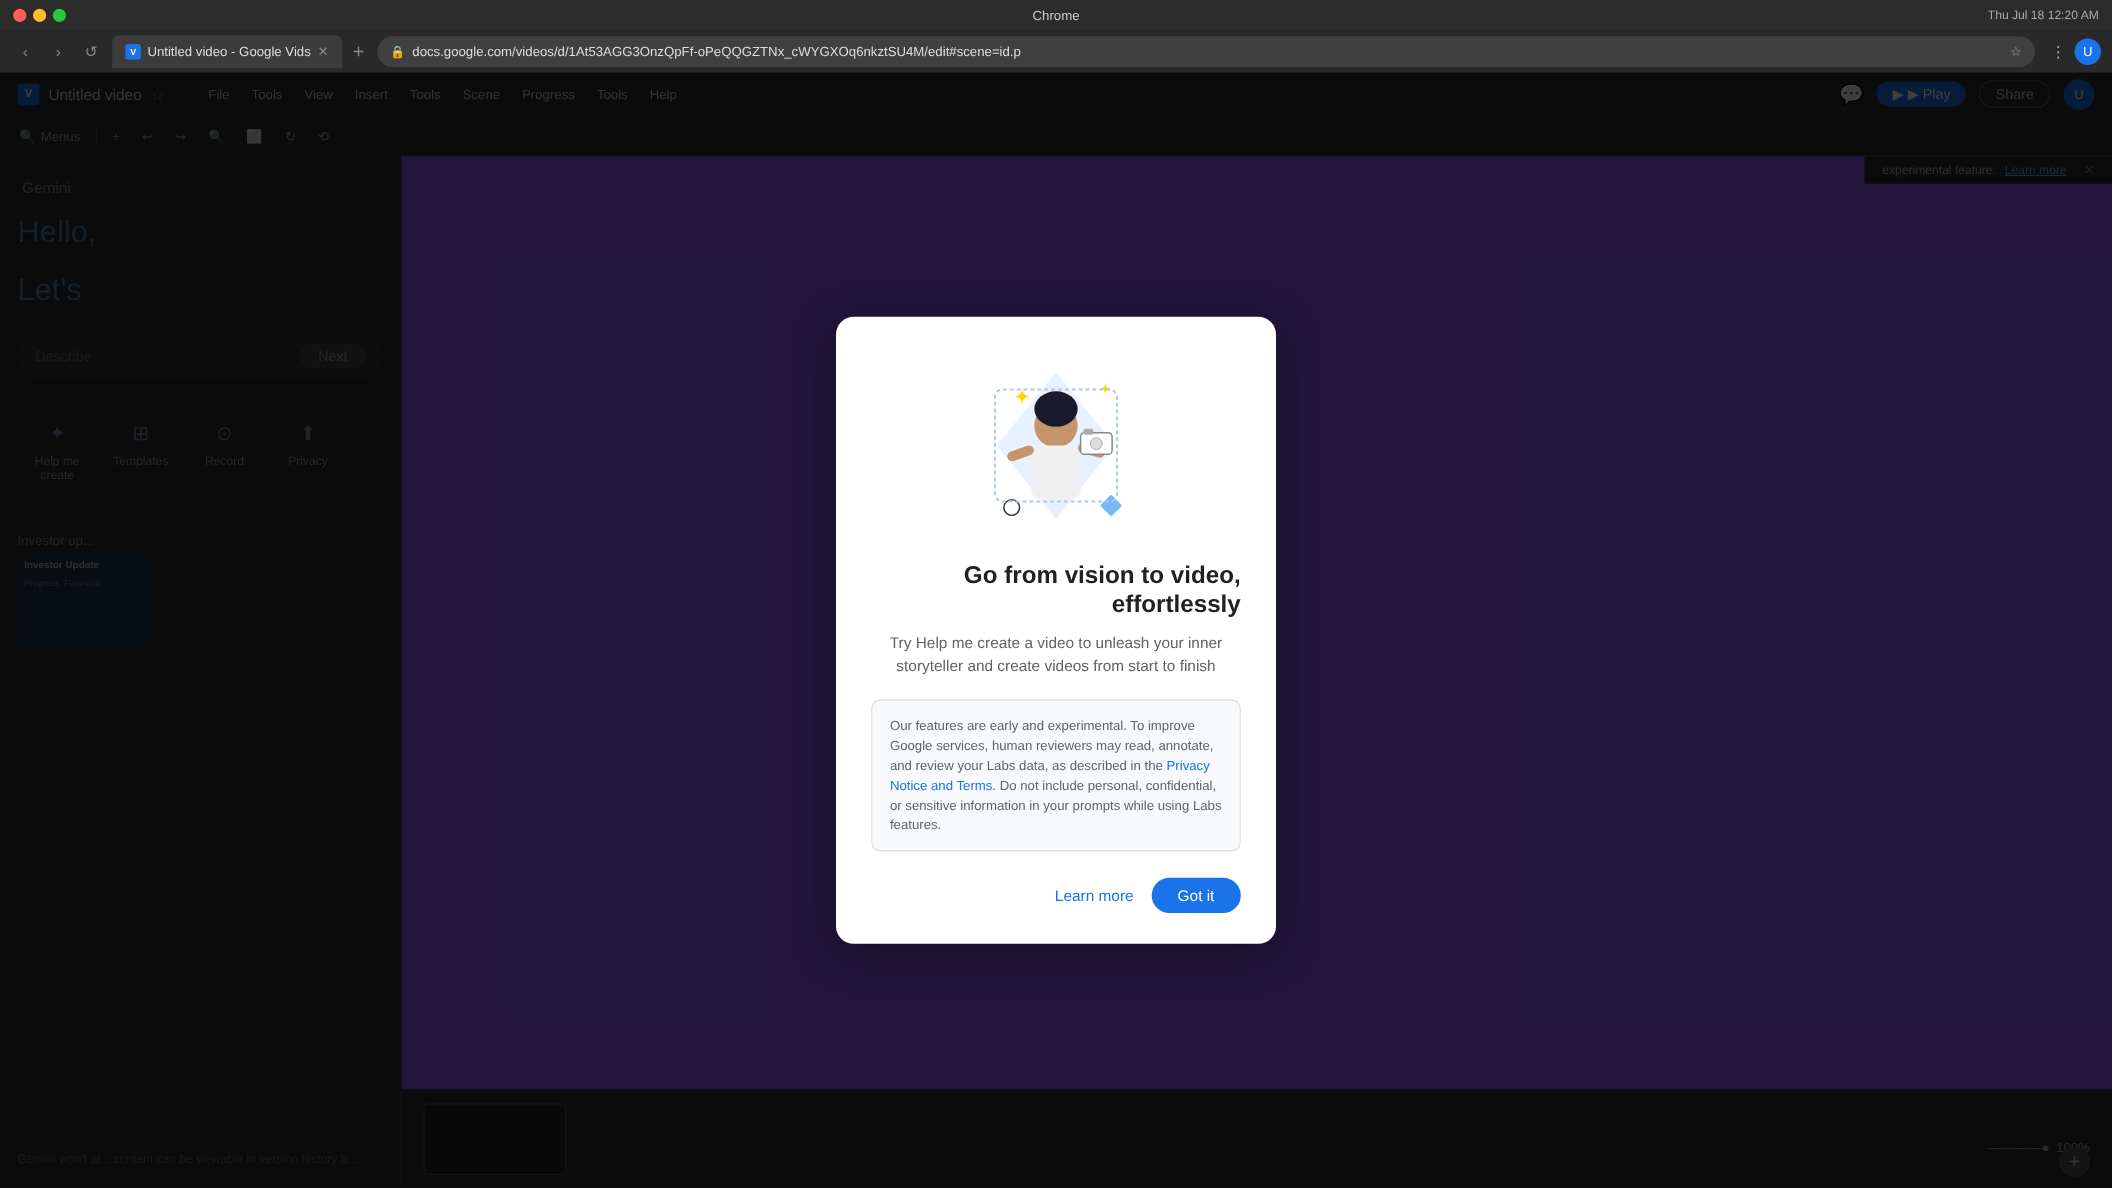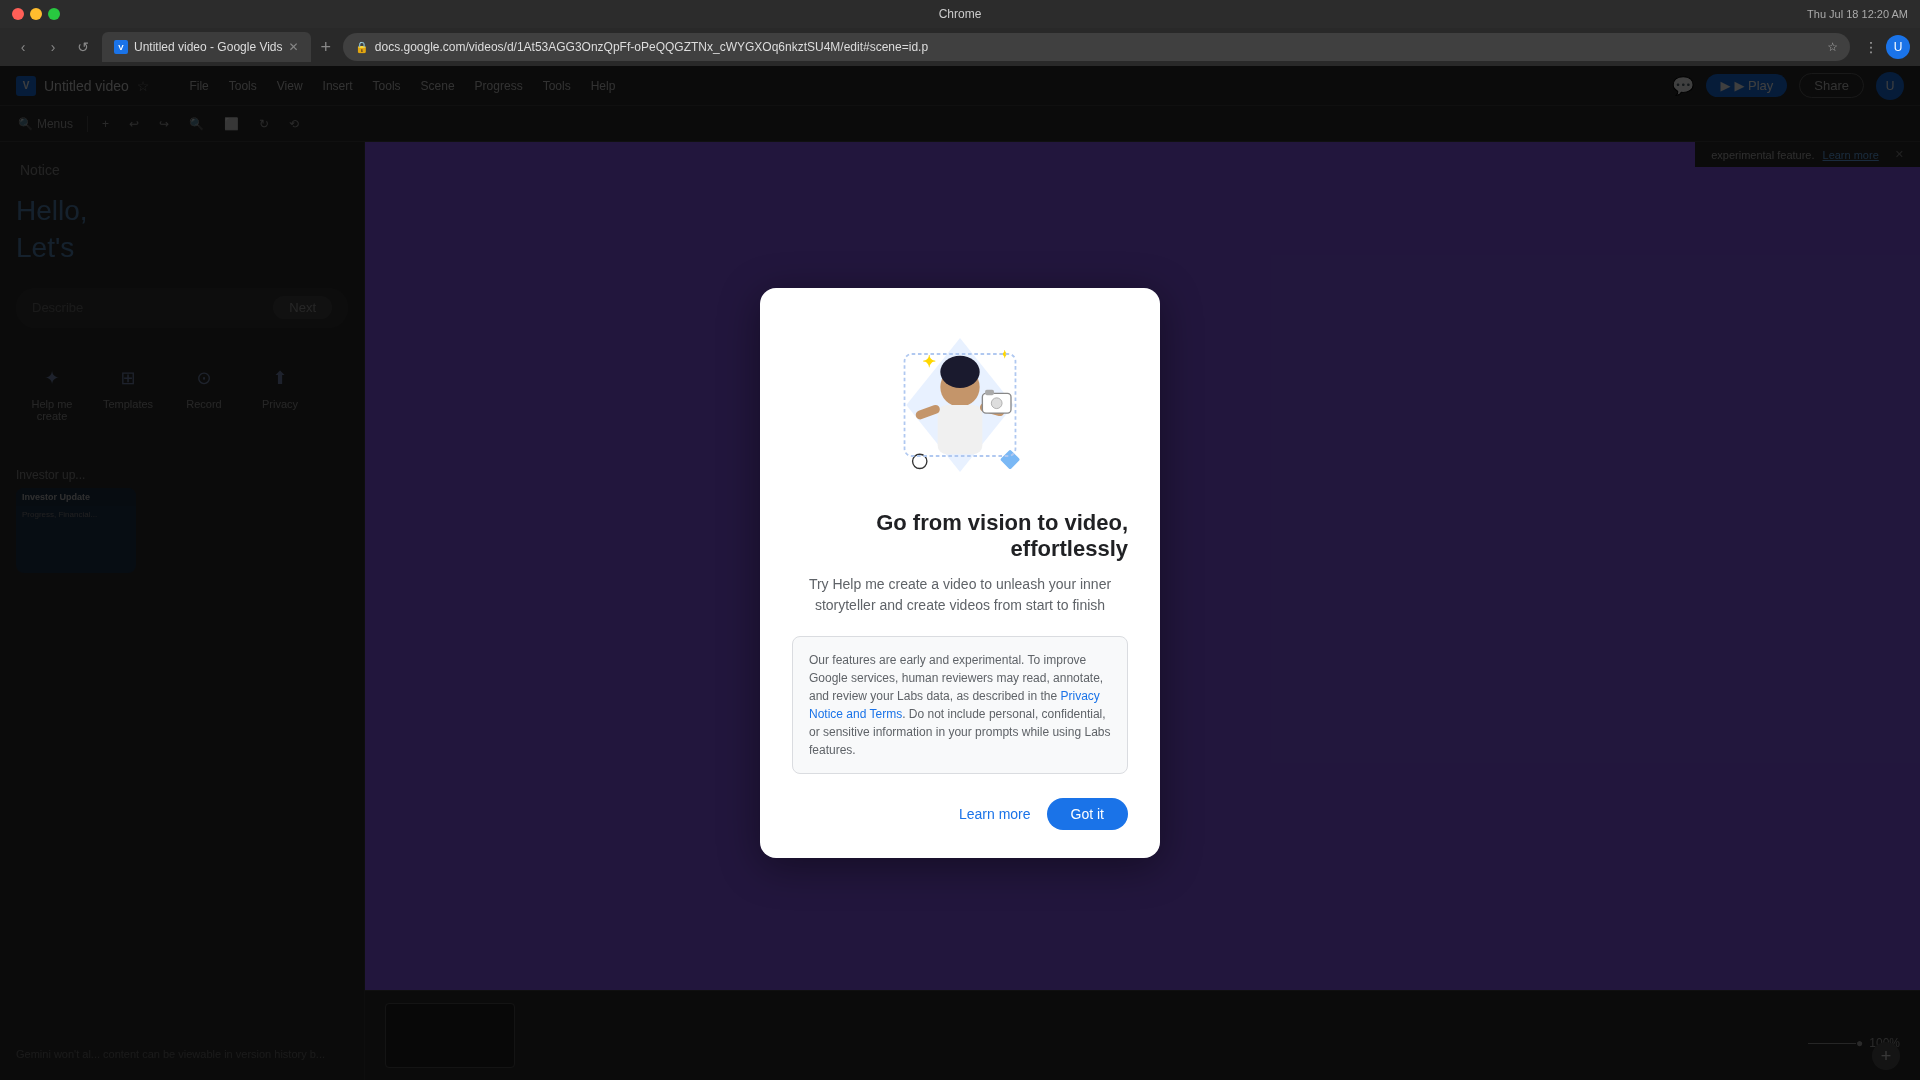--- a/index.html
+++ b/index.html
@@ -290,21 +290,21 @@
       color: #bbb;
       font-size: 14px;
       margin-bottom: 12px;
       padding-left: 4px;
     }
     .panel-heading {
       color: #6ab0f5;
       font-size: 28px;
       font-weight: 500;
       line-height: 1.2;
-      margin-bottom: 0;
+      margin-bottom: 16px;
     }
     .panel-subheading {
       color: #6ab0f5;
       font-size: 28px;
       font-weight: 500;
       margin-bottom: 20px;
     }
     .panel-describe-bar {
       background: #404040;
       border-radius: 24px;
@@ -651,21 +651,21 @@
     <span class="toolbar2-item">↪</span>
     <span class="toolbar2-item">🔍</span>
     <span class="toolbar2-item">⬜</span>
     <span class="toolbar2-item">↻</span>
     <span class="toolbar2-item">⟲</span>
   </div>
 
   <div class="main-area">
 
     <div class="left-panel" style="opacity:0.7;">
-      <div class="panel-title">Notice</div>
+      <div class="panel-title">Gemini</div>
       <div class="panel-heading">Hello,</div>
       <div class="panel-subheading">Let's</div>
 
       <div class="panel-describe-bar">
         <span class="describe-placeholder">Describe</span>
         <button class="describe-next-btn">Next</button>
       </div>
 
       <div class="side-actions" style="flex-direction:row;flex-wrap:wrap;gap:4px;">
         <div class="side-action-item">

